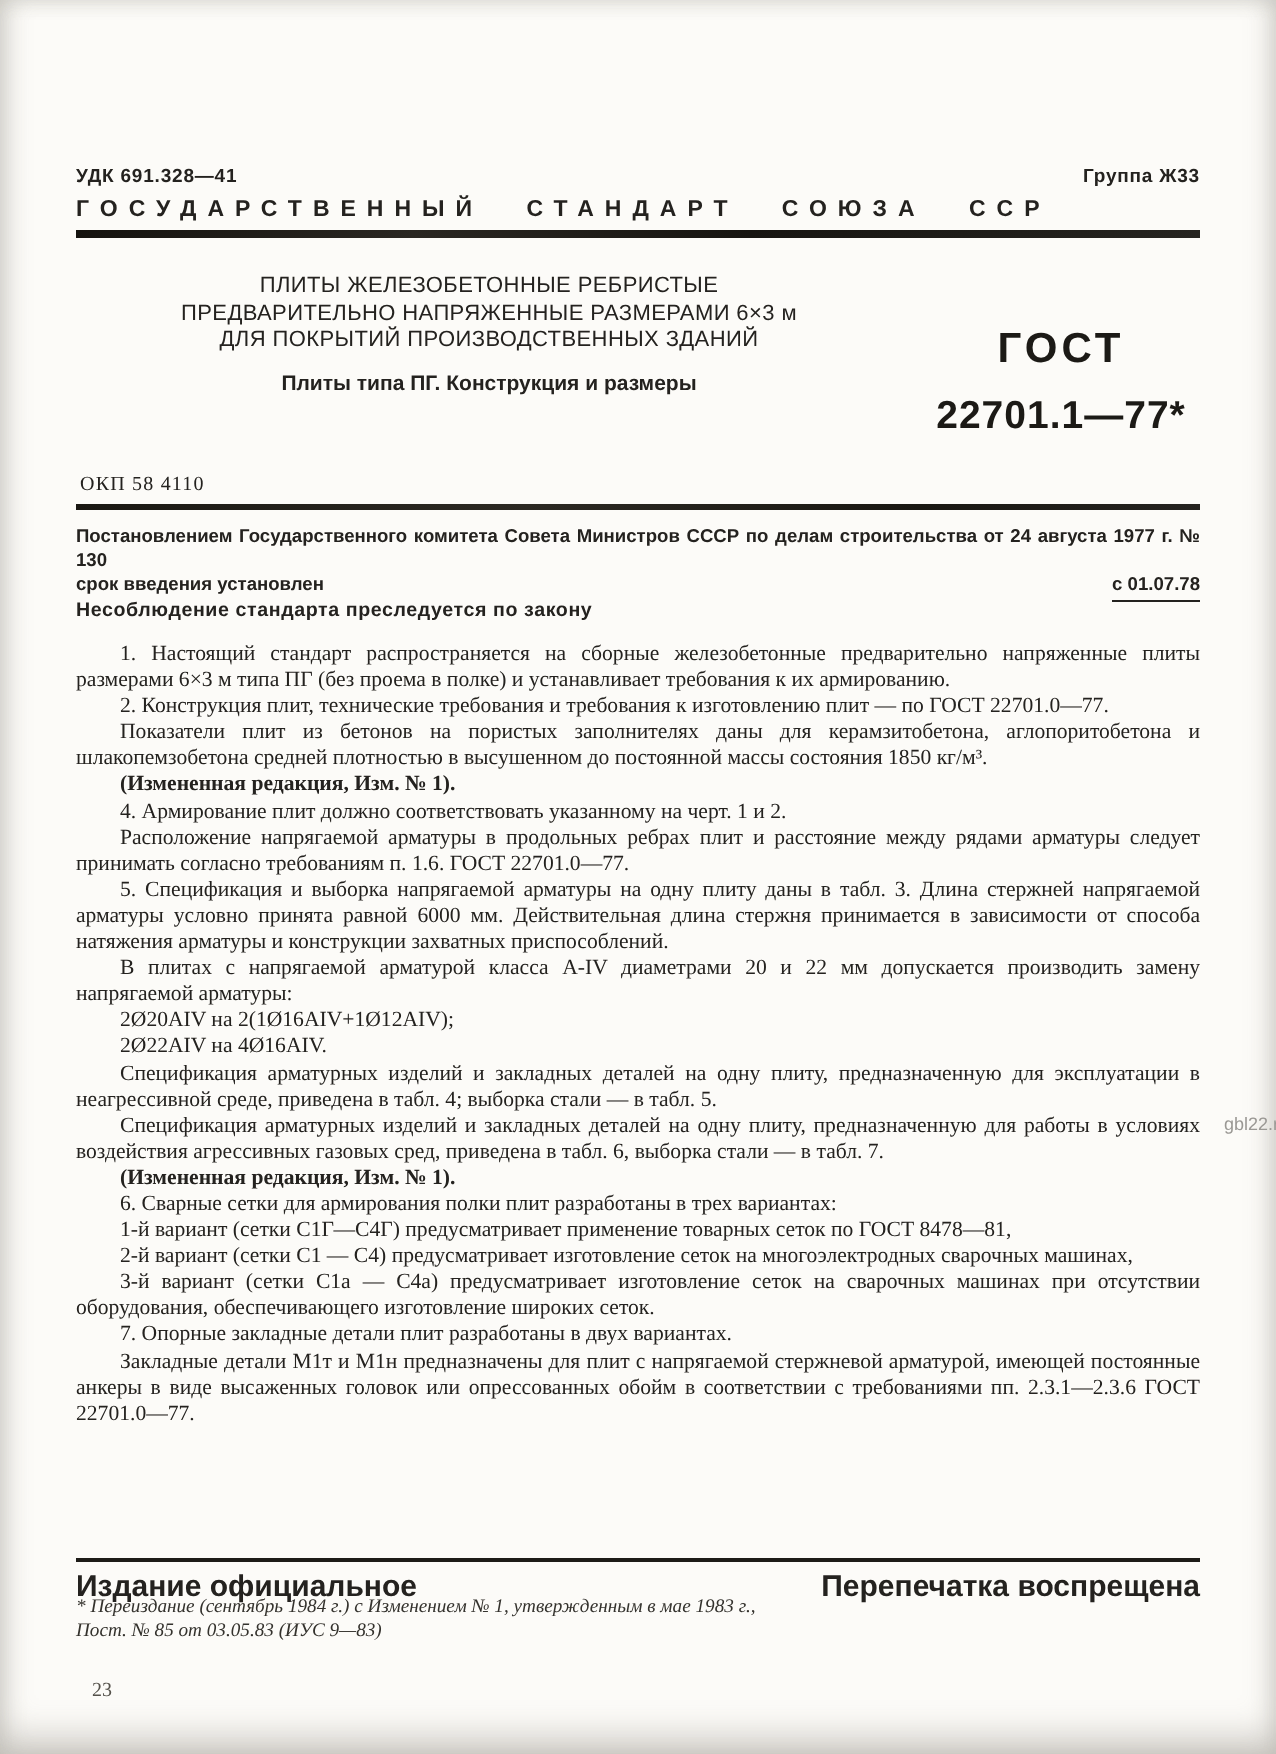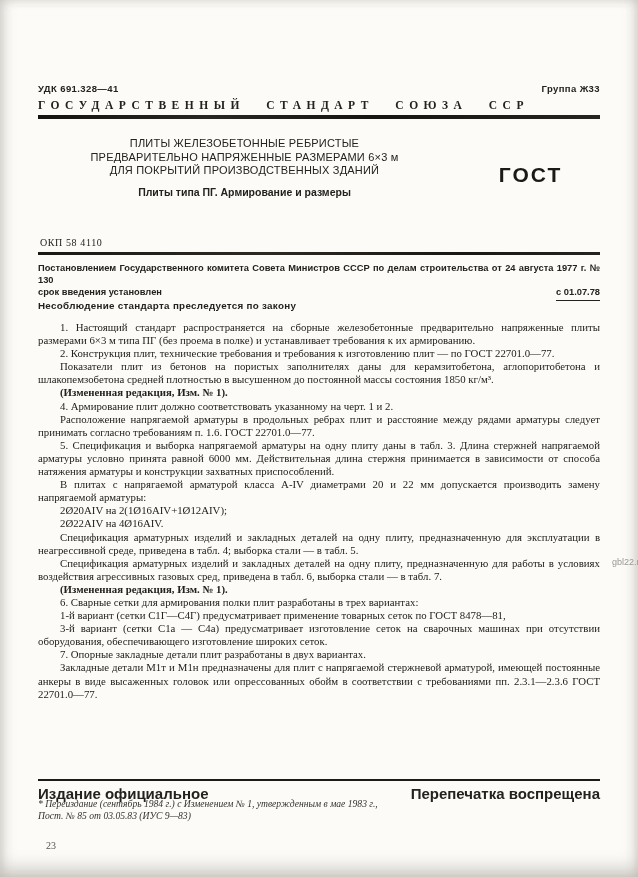--- a/index.html
+++ b/index.html
@@ -20,21 +20,21 @@
 
   
   .udk-row {
     position:absolute; top:83px; left:38px; width:562px;
     display:flex; justify-content:space-between;
     font-family:"Liberation Sans", sans-serif;
     font-weight:bold; font-size:9.5px; letter-spacing:.4px;
   }
   .org-title {
     position:absolute; top:99px; left:38px; width:562px;
-    font-family:Liberation Serif, serif;
+    font-family:Liberation Sans, sans-serif;
     font-weight:bold; font-size:11.5px;
     letter-spacing:5.5px; word-spacing:13px;
     white-space:nowrap;
   }
   .bar1 { position:absolute; top:115px; left:38px; width:562px; height:4px;
     background:linear-gradient(90deg,#15130f 0%,#2a2722 30%,#171511 60%,#262420 100%); }
 
   
   .title-wrap {
     position:absolute; top:137px; left:72px; width:345px;
@@ -114,24 +114,25 @@
     <span>УДК 691.328—41</span>
     <span>Группа Ж33</span>
   </div>
   <div class="org-title">ГОСУДАРСТВЕННЫЙ СТАНДАРТ СОЮЗА ССР</div>
   <div class="bar1"></div>
 
   <div class="title-wrap">
     <div class="title-ru">ПЛИТЫ ЖЕЛЕЗОБЕТОННЫЕ РЕБРИСТЫЕ</div>
     <div class="title-ru">ПРЕДВАРИТЕЛЬНО НАПРЯЖЕННЫЕ РАЗМЕРАМИ 6×3 м</div>
     <div class="title-ru">ДЛЯ ПОКРЫТИЙ ПРОИЗВОДСТВЕННЫХ ЗДАНИЙ</div>
-    <div class="title-sub">Плиты типа ПГ. Армирование и размеры</div>
+    <div class="title-sub">Плиты типа ПГ. Конструкция и размеры</div>
   </div>
   <div class="gost-block">
     <div class="gost-label">ГОСТ</div>
+    <div class="gost-number">22701.1—77*</div>
   </div>
 
   <div class="okp">ОКП 58 4110</div>
   <div class="bar2"></div>
 
   <div class="decree">
     <div class="decree-line1">Постановлением Государственного комитета Совета Министров СССР по делам строительства от 24 августа 1977 г. № 130</div>
     <div class="decree-line2">
       <span>срок введения установлен</span>
       <span class="decree-date">с 01.07.78</span>
@@ -149,20 +150,21 @@
     <p>Расположение напрягаемой арматуры в продольных ребрах плит и расстояние между рядами арматуры следует принимать согласно требованиям п. 1.6. ГОСТ 22701.0—77.</p>
     <p>5. Спецификация и выборка напрягаемой арматуры на одну плиту даны в табл. 3. Длина стержней напрягаемой арматуры условно принята равной 6000 мм. Действительная длина стержня принимается в зависимости от способа натяжения арматуры и конструкции захватных приспособлений.</p>
     <p>В плитах с напрягаемой арматурой класса А-IV диаметрами 20 и 22 мм допускается производить замену напрягаемой арматуры:</p>
     <p class="formula">2Ø20АIV на 2(1Ø16АIV+1Ø12АIV);</p>
     <p class="formula">2Ø22АIV на 4Ø16АIV.</p>
     <p>Спецификация арматурных изделий и закладных деталей на одну плиту, предназначенную для эксплуатации в неагрессивной среде, приведена в табл. 4; выборка стали — в табл. 5.</p>
     <p>Спецификация арматурных изделий и закладных деталей на одну плиту, предназначенную для работы в условиях воздействия агрессивных газовых сред, приведена в табл. 6, выборка стали — в табл. 7.</p>
     <p class="bold">(Измененная редакция, Изм. № 1).</p>
     <p>6. Сварные сетки для армирования полки плит разработаны в трех вариантах:</p>
     <p>1-й вариант (сетки С1Г—С4Г) предусматривает применение товарных сеток по ГОСТ 8478—81,</p>
+    <p>2-й вариант (сетки С1 — С4) предусматривает изготовление сеток на многоэлектродных сварочных машинах,</p>
     <p>3-й вариант (сетки С1а — С4а) предусматривает изготовление сеток на сварочных машинах при отсутствии оборудования, обеспечивающего изготовление широких сеток.</p>
     <p>7. Опорные закладные детали плит разработаны в двух вариантах.</p>
     <p>Закладные детали М1т и М1н предназначены для плит с напрягаемой стержневой арматурой, имеющей постоянные анкеры в виде высаженных головок или опрессованных обойм в соответствии с требованиями пп. 2.3.1—2.3.6 ГОСТ 22701.0—77.</p>
   </div>
 
   <div class="footer-rule"></div>
   <div class="footer-row">
     <span>Издание официальное</span>
     <span>Перепечатка воспрещена</span>
   </div>

